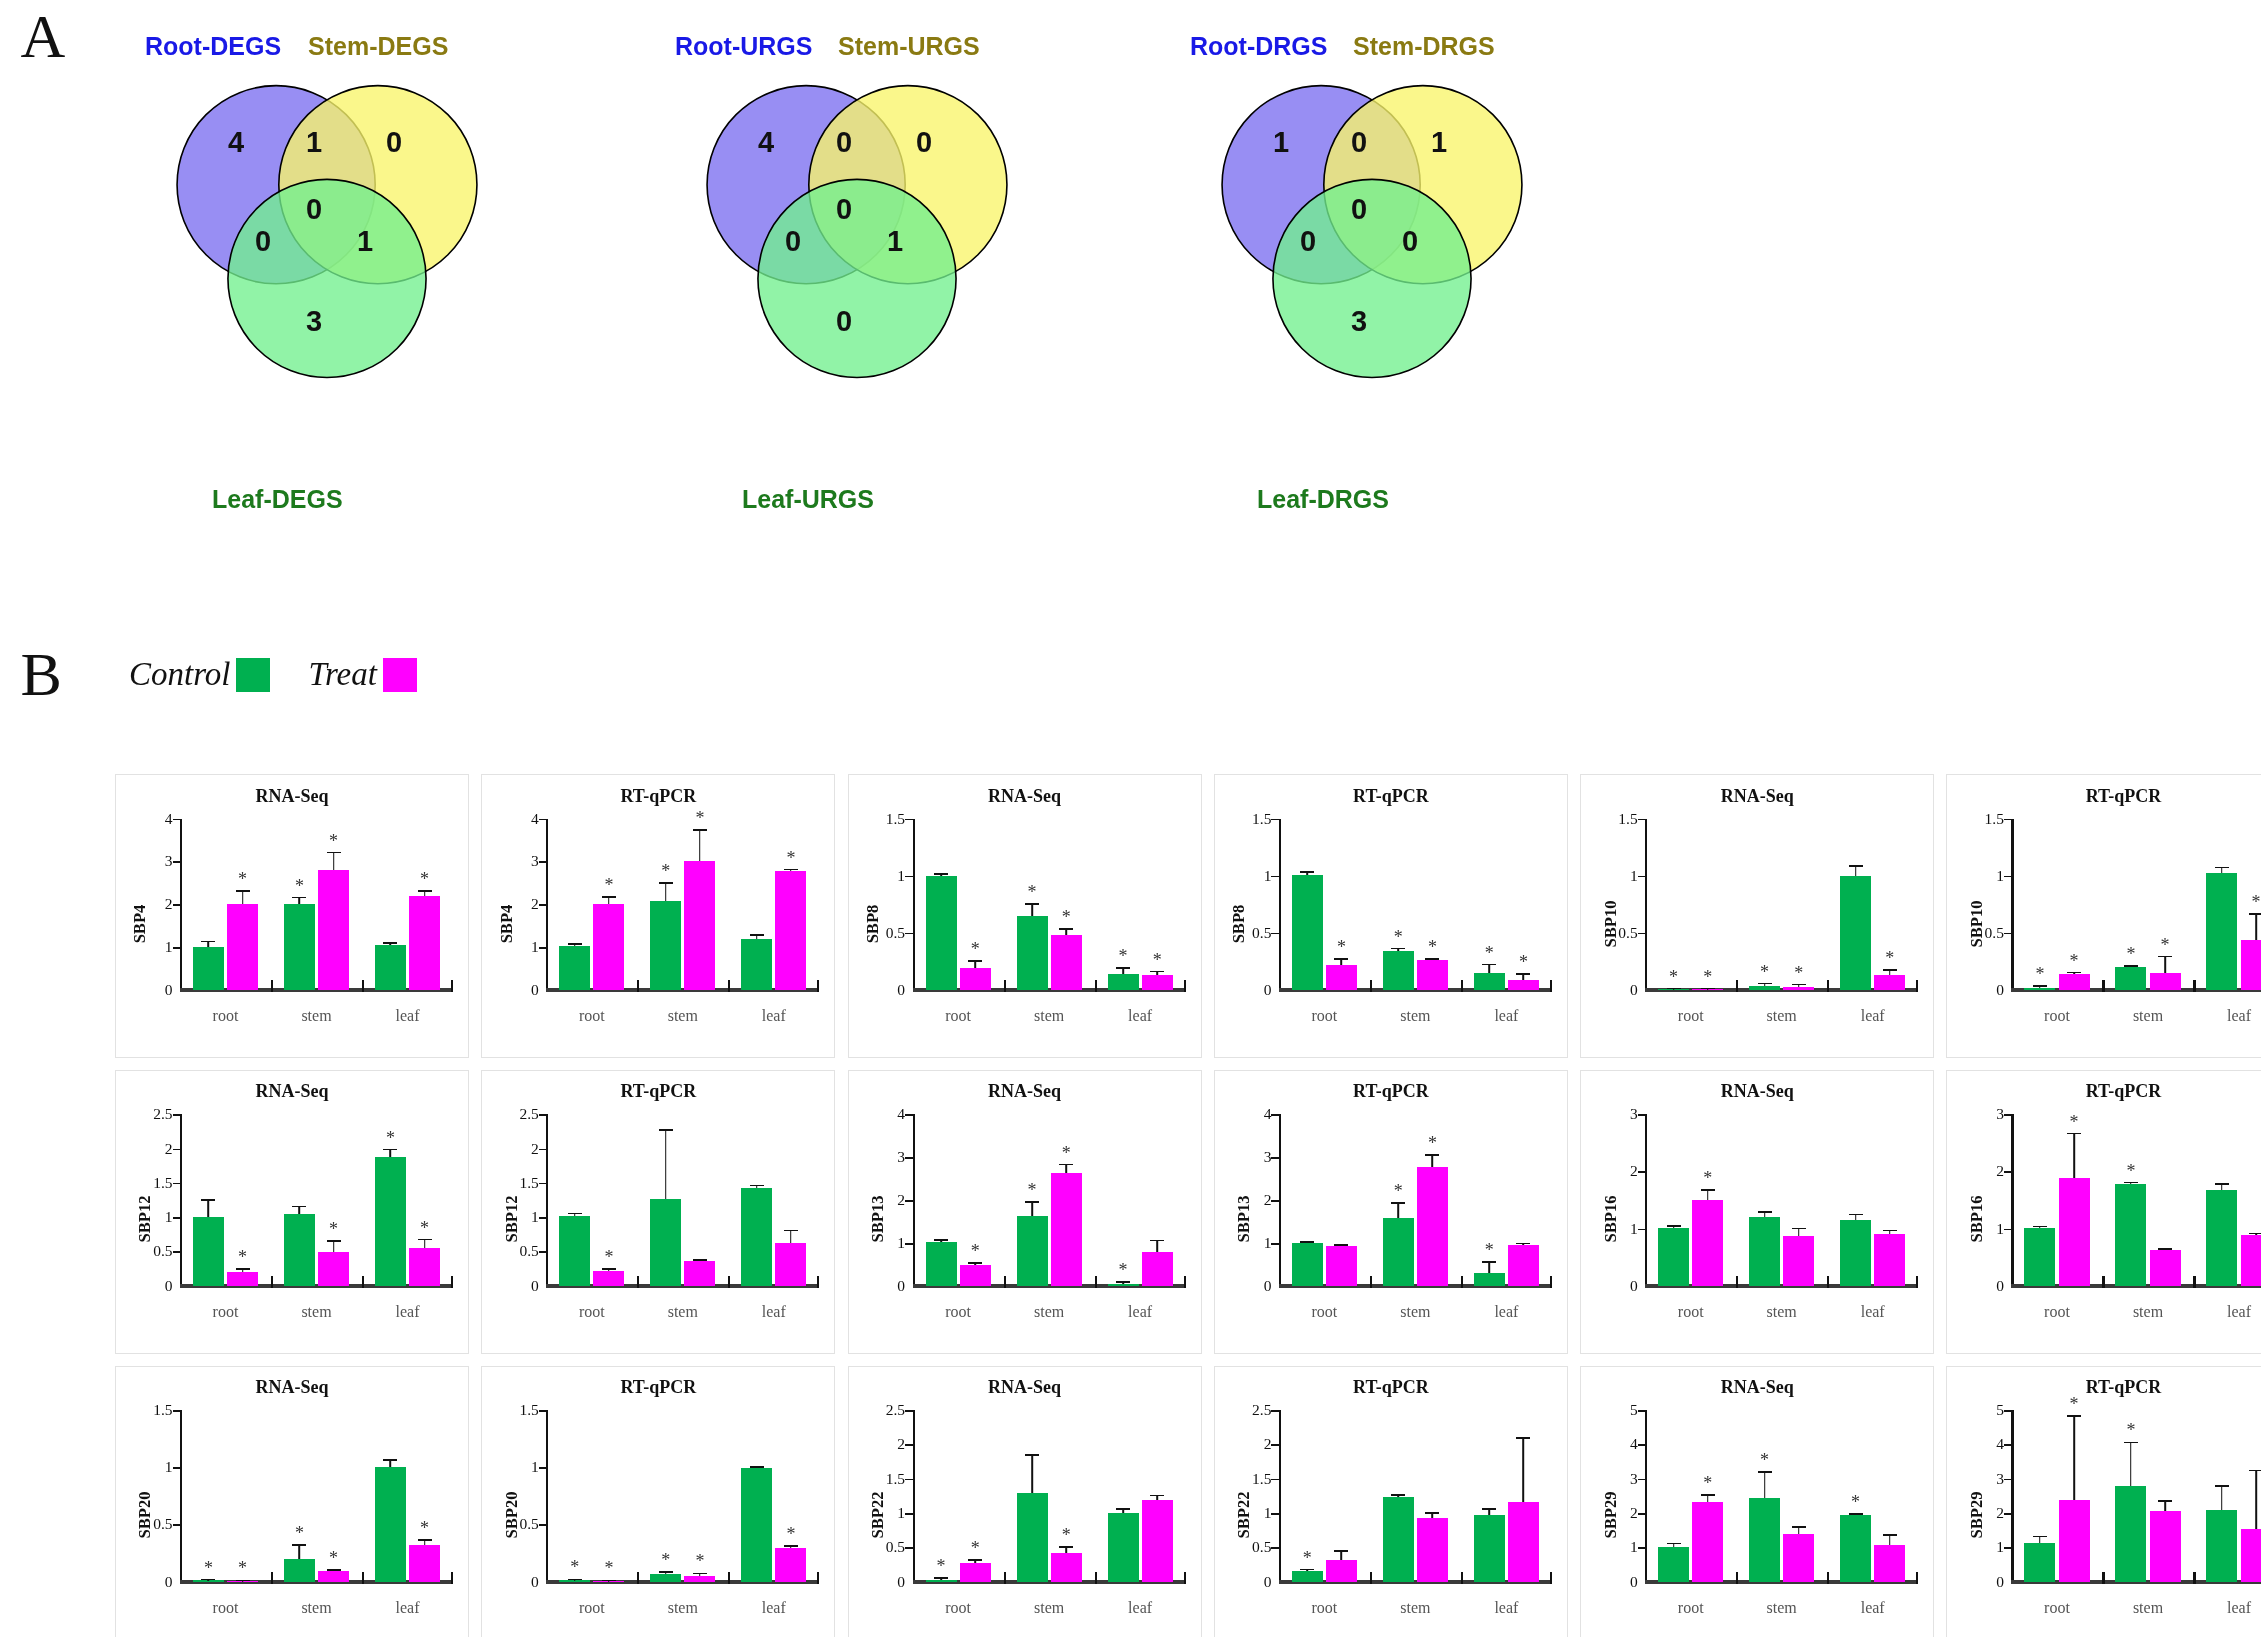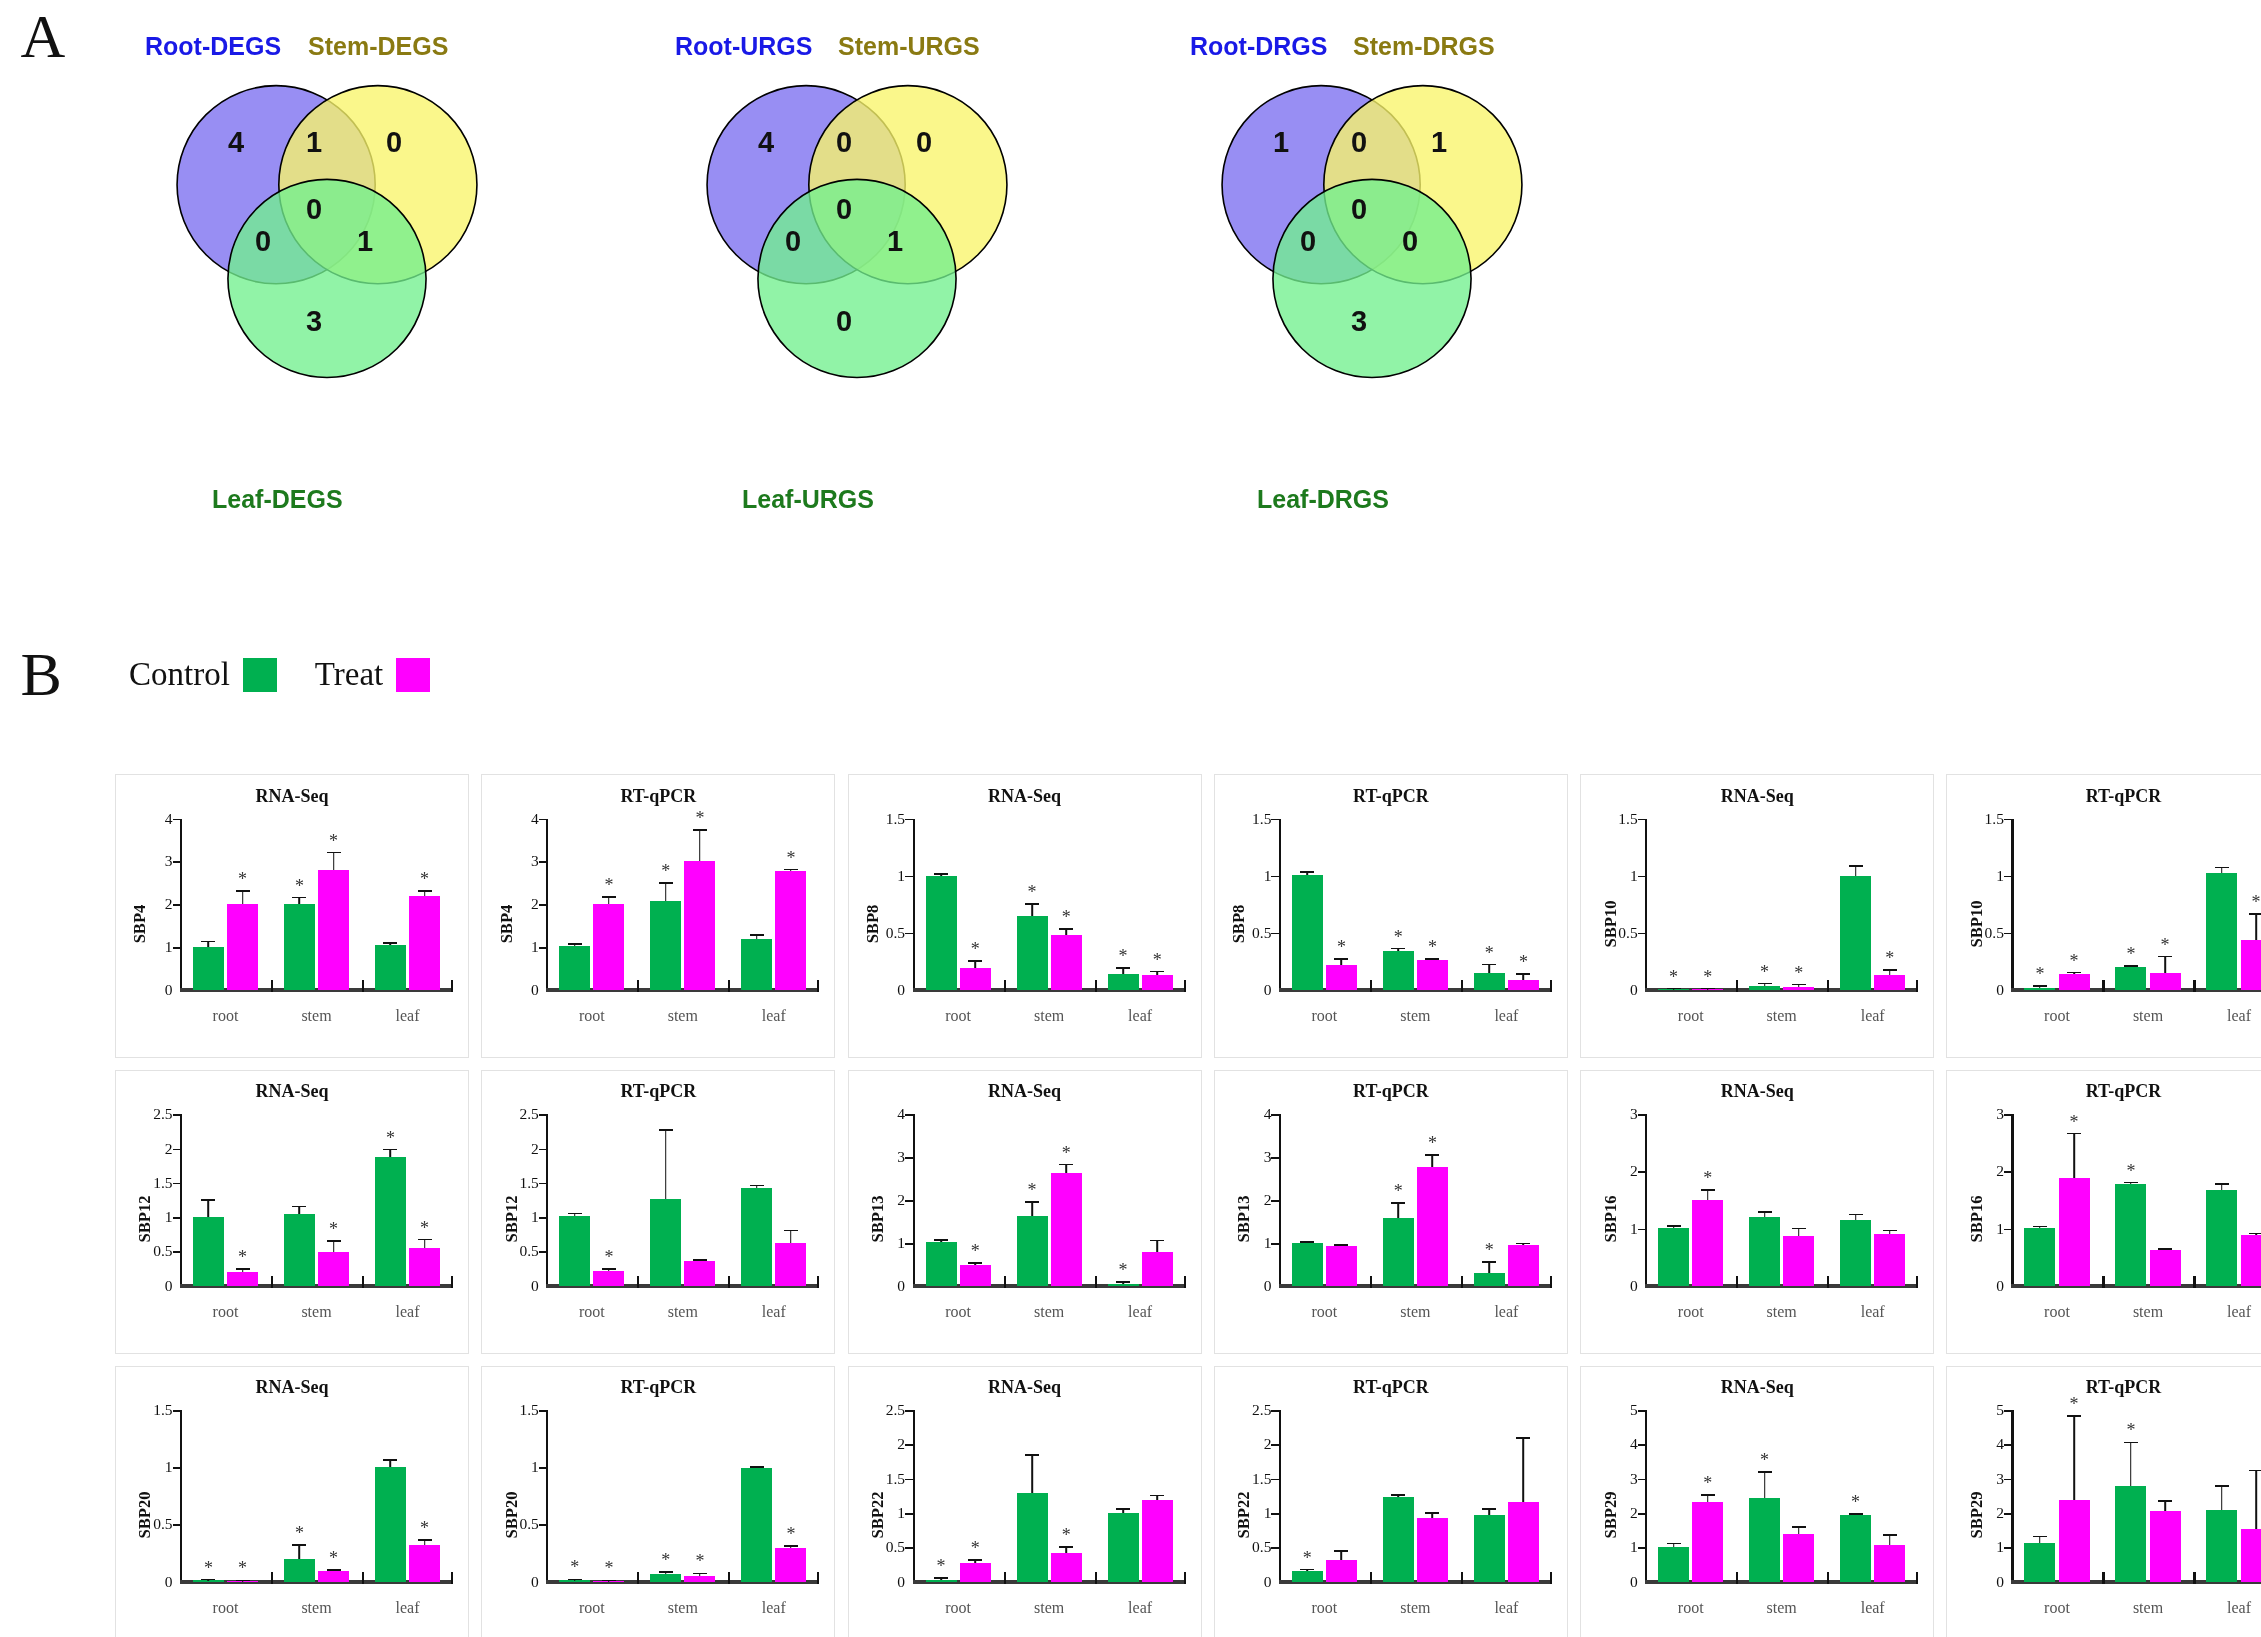--- a/index.html
+++ b/index.html
@@ -40,21 +40,21 @@
   .n-root   {left:56px; top:94px;}
   .n-rs     {left:134px; top:94px;}
   .n-stem   {left:214px; top:94px;}
   .n-rsl    {left:134px; top:161px;}
   .n-rl     {left:83px; top:193px;}
   .n-sl     {left:185px; top:193px;}
   .n-leaf   {left:134px; top:273px;}
 
   
   #legend{position:absolute;left:129px;top:656px;display:flex;align-items:center;gap:38px;}
-  .legend-item{display:flex;align-items:center;gap:13px;}
+  .legend-item{display:flex;align-items:center;gap:6px;font-style:italic;}
   .legend-label{font-family:"Liberation Serif",serif;font-size:33px;color:#111;}
   .legend-swatch{width:34px;height:34px;display:block;}
 
   
   #chart-grid{
     position:absolute;left:115px;top:774px;
     display:grid;
     grid-template-columns:repeat(6,354px);
     grid-template-rows:repeat(3,284px);
     column-gap:12.3px;row-gap:11.8px;

